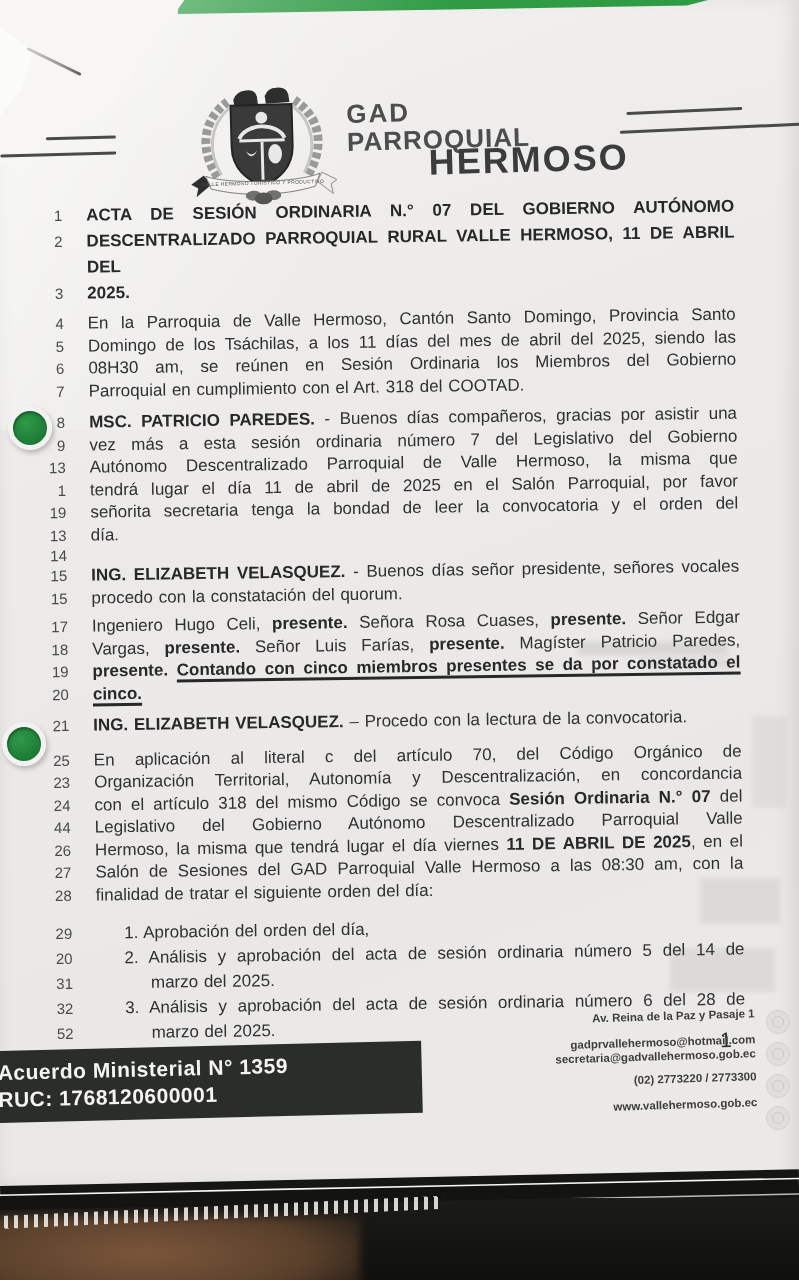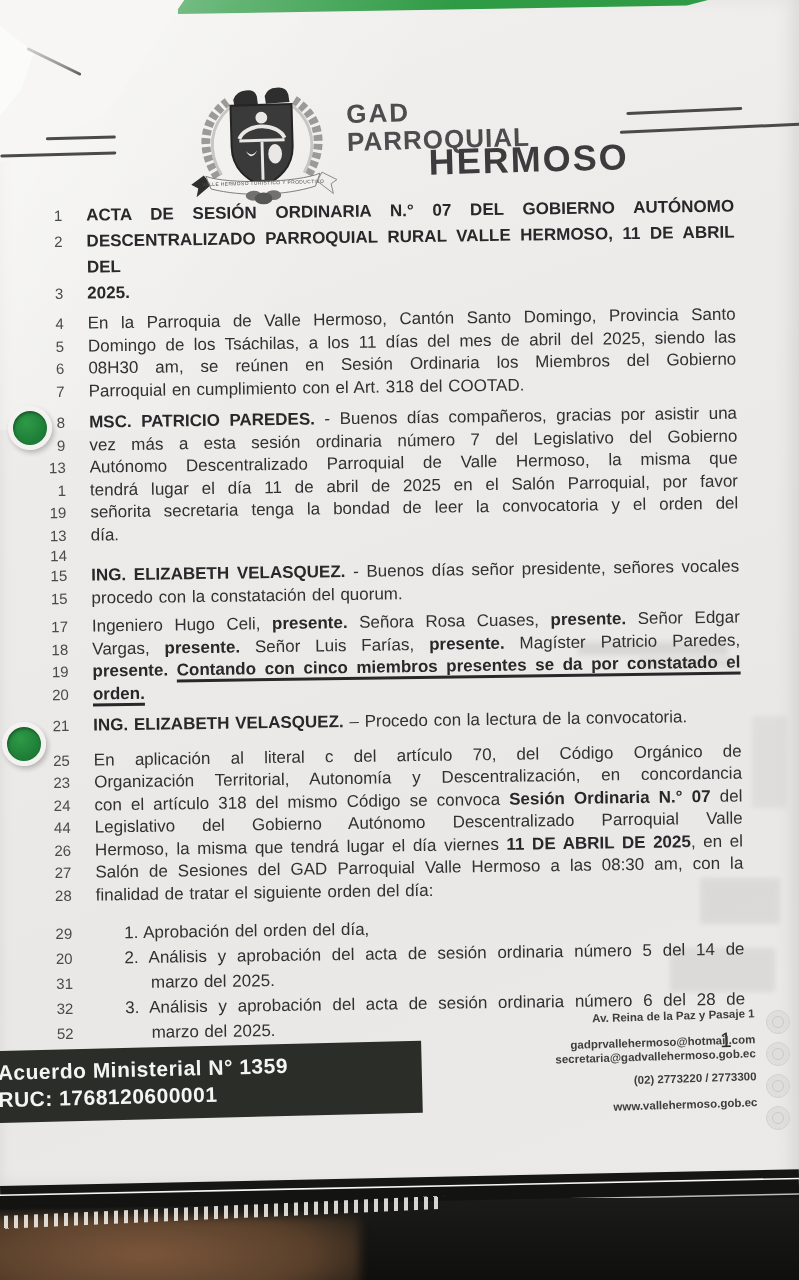--- a/index.html
+++ b/index.html
@@ -213,21 +213,21 @@
         <div class="row j">
           <span class="ln">18</span>
           <span class="txt"><span>Vargas, </span><b>presente.</b><span> Señor Luis Farías, </span><b>presente.</b><span> Magíster Patricio Paredes,</span></span>
         </div>
         <div class="row j">
           <span class="ln">19</span>
           <span class="txt"><b>presente. </b><b class="u">Contando con cinco miembros presentes se da por constatado el</b></span>
         </div>
         <div class="row">
           <span class="ln">20</span>
-          <span class="txt"><b class="u">orden.</b></span>
+          <span class="txt"><b class="u">cinco.</b></span>
         </div>
         <div class="row" style="margin-top: 9px;">
           <span class="ln">21</span>
           <span class="txt"><b>ING. ELIZABETH VELASQUEZ.</b><span> – Procedo con la lectura de la convocatoria.</span></span>
         </div>
         <div class="row j" style="margin-top: 12px;">
           <span class="ln">25</span>
           <span class="txt"><span>En aplicación al literal c del artículo 70, del Código Orgánico de</span></span>
         </div>
         <div class="row j">

